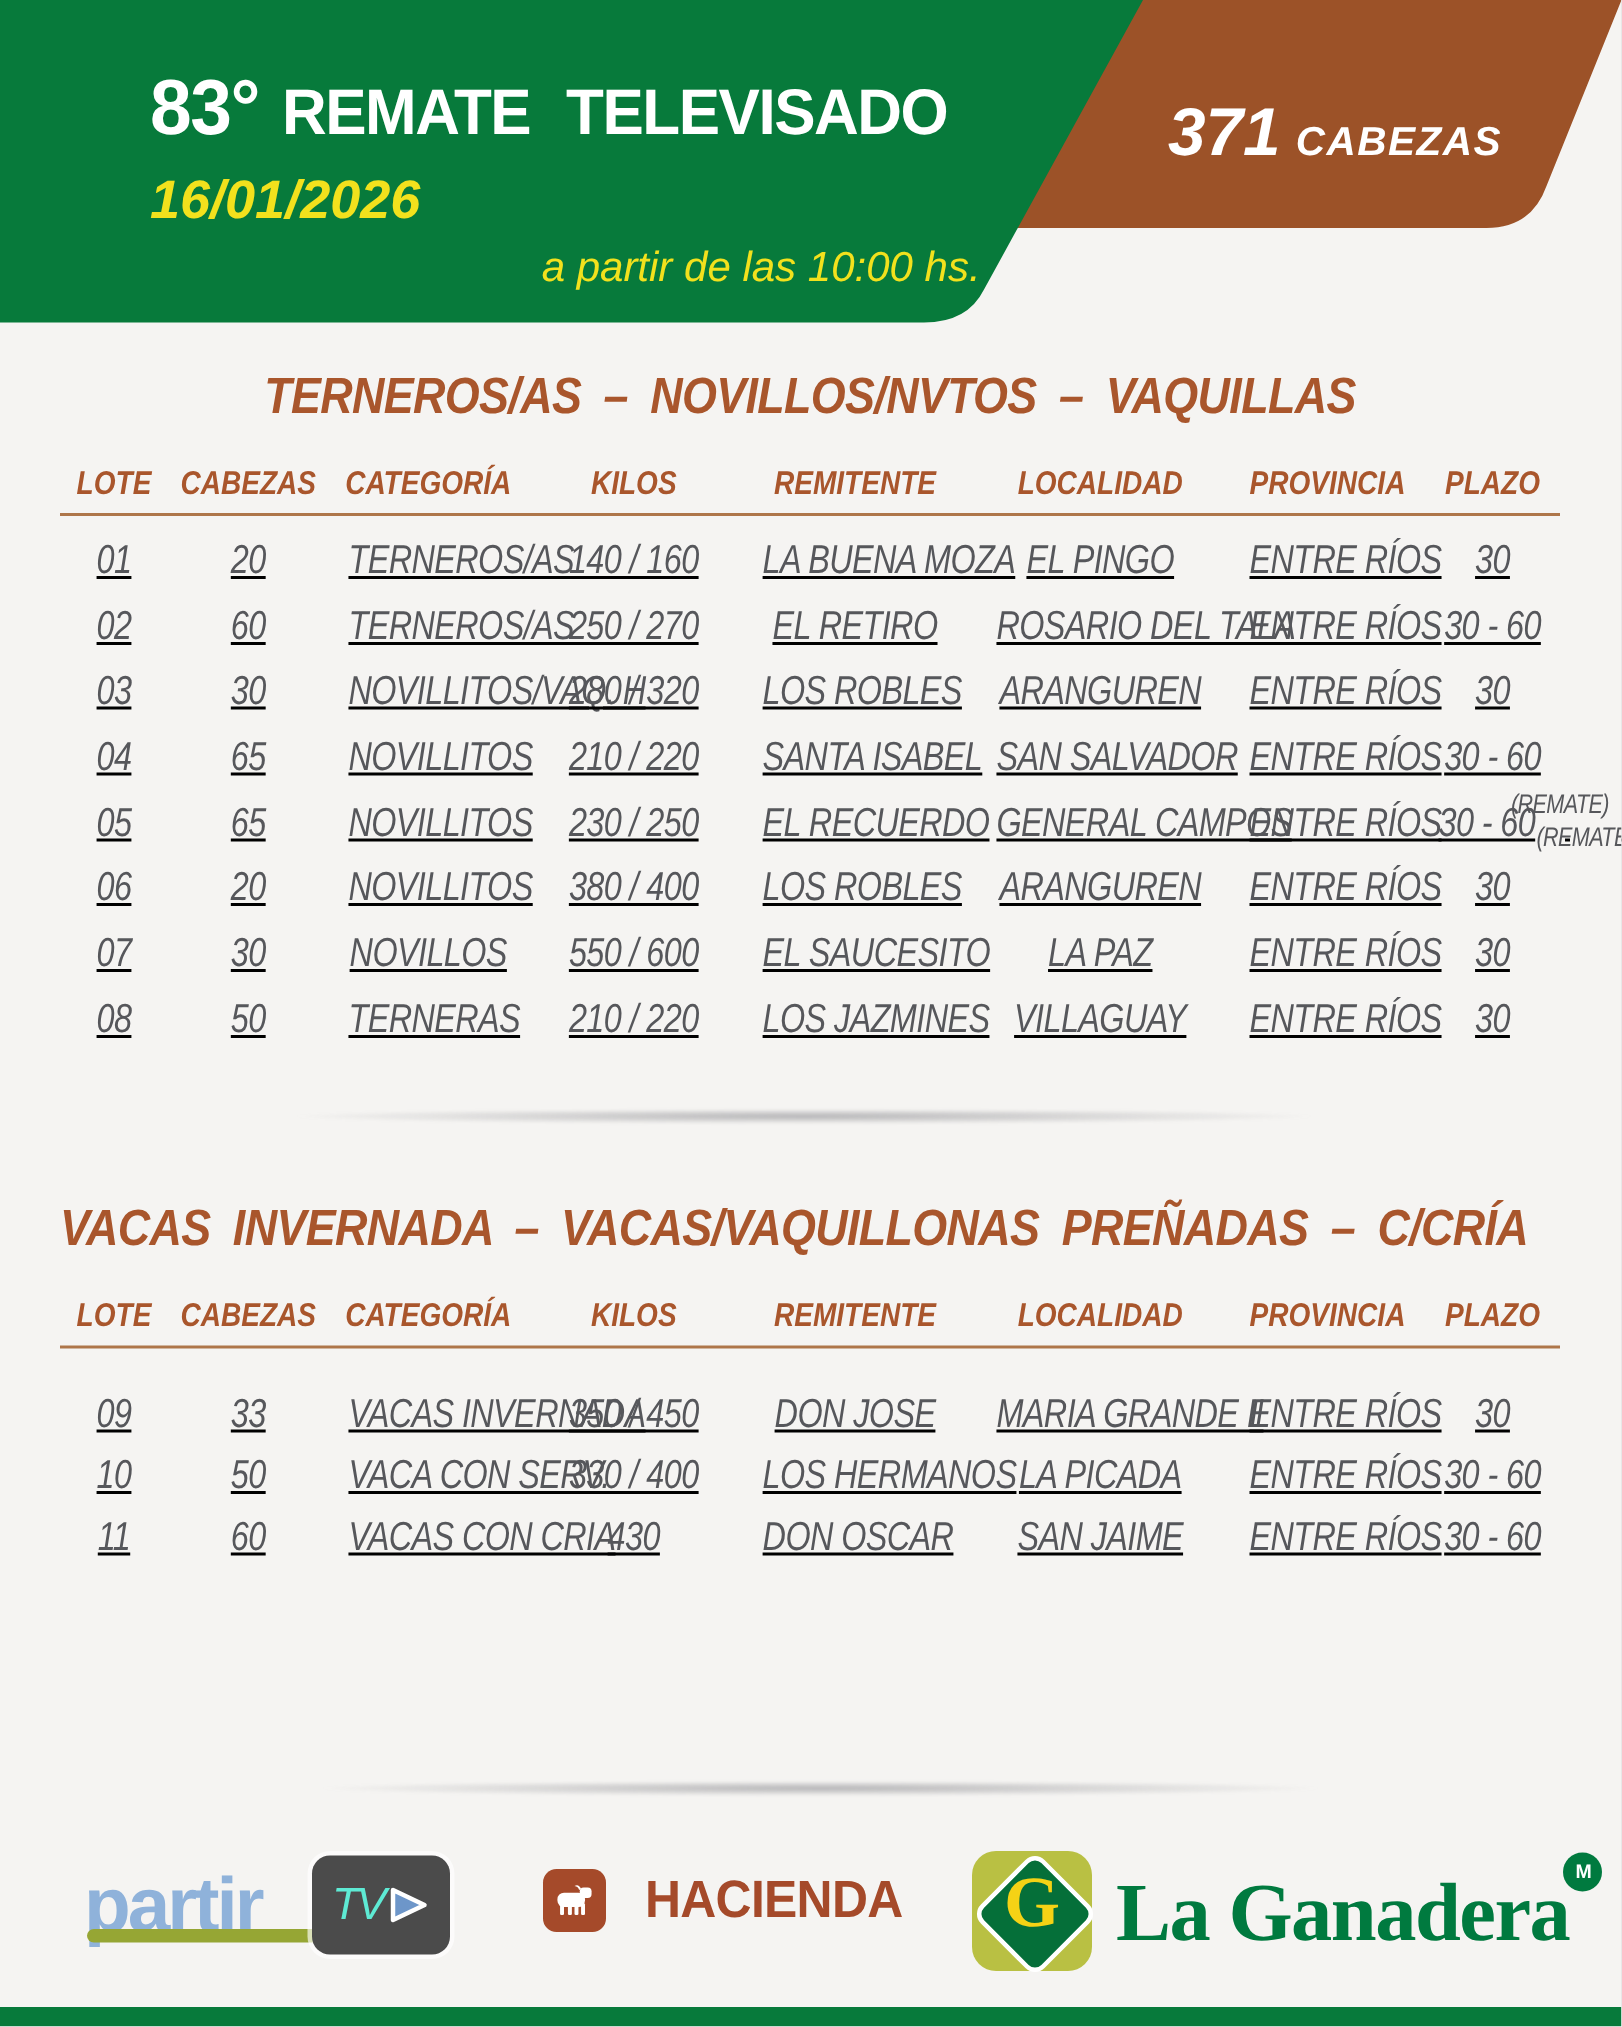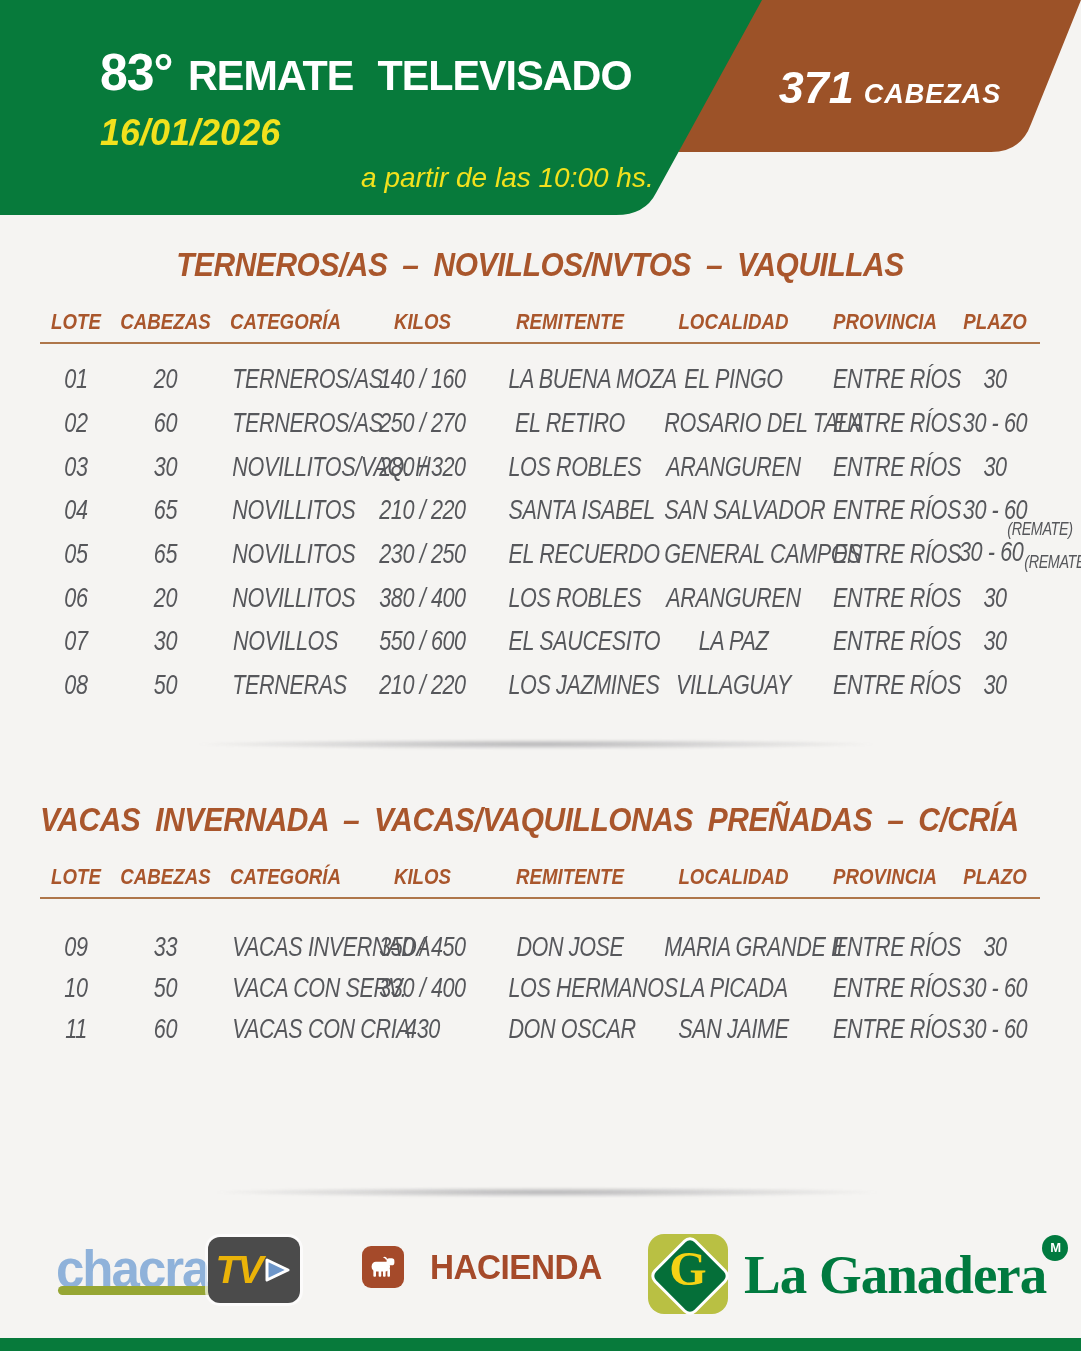--- a/index.html
+++ b/index.html
@@ -37,41 +37,41 @@
   .tbl-2{top:800px;}
   .tbl-title{margin:0;color:var(--rust);font-weight:700;font-style:italic;font-size:34px;
     white-space:nowrap;word-spacing:8px;letter-spacing:-.5px;transform:scaleX(.88);}
   .tbl-1 .tbl-title{text-align:center;transform-origin:center;}
   .tbl-2 .tbl-title{text-align:left;transform-origin:left center;}
   .thead{display:flex;margin-top:25px;padding-bottom:7px;border-bottom:2px solid var(--line);}
   .th{color:var(--rust);font-weight:700;font-style:italic;font-size:22px;text-align:center;
     white-space:nowrap;transform:scaleX(.85);}
   .tbody-1{padding-top:14px;}
   .tbody-2{padding-top:28px;}
-  .tr{display:flex;align-items:center;height:43.7px;}
+  .tr{display:flex;height:43.7px;text-decoration:underline;}
   .tbl-2 .tr{height:41px;}
   .td{position:relative;text-align:center;font-style:italic;font-size:27px;color:var(--rowtext);
     white-space:nowrap;transform:scaleX(.8);letter-spacing:-.5px;}
   .c-lote{width:7.2%;} .c-cab{width:10.7%;} .c-cat{width:13.3%;} .c-kil{width:14.1%;}
   .c-rem{width:15.4%;} .c-loc{width:17.3%;} .c-pro{width:13%;} .c-pla{width:9%;}
   .note{font-size:18px;color:var(--rowtext);}
   .note-below{position:absolute;right:-52px;bottom:-14px;}
   .note-inline{vertical-align:-7px;margin-left:1px;}
   
   .shadow-line{position:absolute;height:12px;border-radius:50%;filter:blur(1px);
     background:radial-gradient(ellipse 50% 60% at 50% 35%,rgba(105,105,112,.45),rgba(105,105,112,0) 72%);}
   .shadow-mid{left:62px;top:740px;width:948px;}
   .shadow-bottom{left:82px;top:1188px;width:930px;}
   
   .chacra-logo{position:absolute;left:56px;top:1240px;width:250px;height:70px;}
   .chacra-word{position:absolute;left:0;top:0;font-size:51px;font-weight:700;color:#8fb2da;letter-spacing:-2px;}
   .chacra-underline{position:absolute;left:2px;top:46px;width:186px;height:9px;background:#96a634;border-radius:5px;}
   .tv-box{position:absolute;left:152px;top:-3px;width:92px;height:66px;background:#4b4b4b;border-radius:12px;
     display:flex;align-items:center;justify-content:center;gap:1px;box-shadow:0 0 0 3px rgba(255,255,255,.65);}
-  .tv-text{color:#eab308;font-size:39px;font-weight:700;letter-spacing:-2px;font-style:italic;}
+  .tv-text{color:#5eead4;font-size:30px;font-weight:400;letter-spacing:-2px;font-style:italic;}
   .hacienda-logo{position:absolute;left:362px;top:1246px;display:flex;align-items:center;gap:26px;}
   .cow-badge{width:42px;height:42px;background:#a54a2a;border-radius:9px;display:flex;align-items:center;justify-content:center;}
   .hacienda-text{color:#a54a2a;font-size:35px;font-weight:700;transform:scaleX(.95);transform-origin:left;letter-spacing:-.5px;}
   .ganadera-logo{position:absolute;left:648px;top:1234px;display:flex;align-items:center;gap:16px;}
   .g-badge{position:relative;width:80px;height:80px;background:#b9c043;border-radius:16px;flex:0 0 auto;}
   .g-diamond{position:absolute;left:12px;top:12px;width:54px;height:54px;background:#056f39;
     border:3px solid #fff;border-radius:9px;transform:rotate(45deg);}
   .g-letter{position:absolute;left:0;top:7px;width:80px;text-align:center;z-index:2;
     font-family:"Liberation Serif",serif;font-size:48px;font-weight:700;color:#f5d215;}
   .ganadera-word{position:relative;font-family:"Liberation Serif",serif;font-weight:700;font-size:55px;
@@ -252,21 +252,21 @@
         <div class="td c-loc">SAN JAIME</div>
         <div class="td c-pro">ENTRE RÍOS</div>
         <div class="td c-pla">30 - 60</div>
       </div>
     </div>
   </section>
 
   <div class="shadow-line shadow-bottom"></div>
 
   <div class="chacra-logo">
-    <span class="chacra-word">chacra</span>
+    <span class="chacra-word">partir</span>
     <div class="chacra-underline"></div>
     <div class="tv-box">
       <span class="tv-text">TV</span>
       <svg width="30" height="28" viewBox="0 0 30 28" aria-hidden="true">
         <polygon points="5,4 26,14 5,24" fill="#6d96c9" stroke="#ffffff" stroke-width="3" stroke-linejoin="round"></polygon>
       </svg>
     </div>
   </div>
 
   <div class="hacienda-logo">

